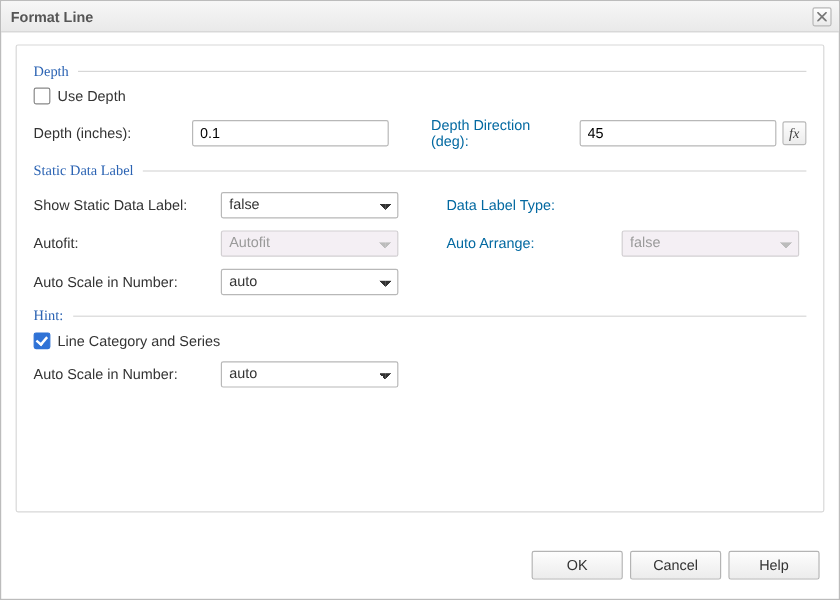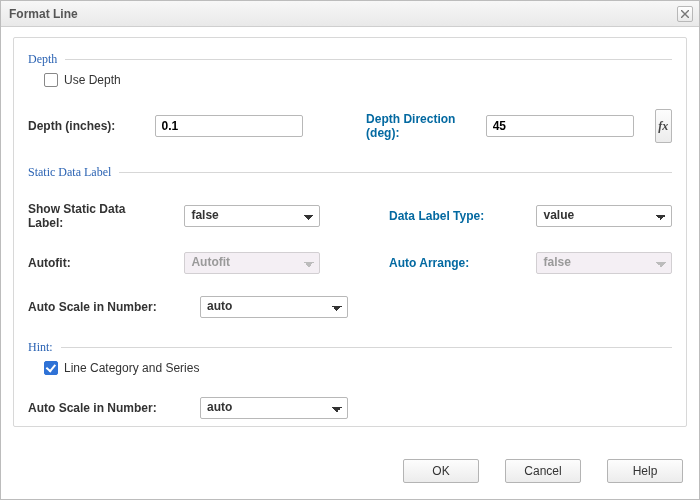--- a/index.html
+++ b/index.html
@@ -68,42 +68,41 @@
     font-family: Liberation Serif, serif;
   }
   .section-header .rule {
     flex: 1 1 auto;
     height: 1px;
     background: #d7d7d7;
   }
   .row {
     display: flex;
     align-items: center;
-    margin: 22px 0;
-    gap: 22px;
-    font-weight: bold;
+    margin: 10px 0;
+    gap: 6px;
   }
   .lbl {
     width: 150px;
     color: #333;
   }
   .lbl2 {
     width: 140px;
     color: #0369a1;
   }
   .gap { width: 28px; }
   input[type=text].field, .select {
     height: 22px;
     border: 1px solid #b8b8b8;
     background: #fff;
     font: inherit;
     padding: 2px 6px;
     border-radius: 2px;
   }
-  input[type=text].field { width: 148px; }
+  input[type=text].field { width: 164px; }
   .select {
     width: 148px;
     appearance: none;
     -webkit-appearance: none;
     background-image: linear-gradient(45deg, transparent 50%, #333 50%),
                       linear-gradient(135deg, #333 50%, transparent 50%);
     background-position: right 10px top 9px, right 5px top 9px;
     background-size: 5px 5px, 5px 5px;
     background-repeat: no-repeat;
     padding-right: 20px;
@@ -115,37 +114,37 @@
     pointer-events: none;
   }
   .select.disabled {
     background-image: linear-gradient(45deg, transparent 50%, #bcbcbc 50%),
                       linear-gradient(135deg, #bcbcbc 50%, transparent 50%);
     background-position: right 10px top 9px, right 5px top 9px;
     background-size: 5px 5px, 5px 5px;
     background-repeat: no-repeat;
   }
   .fxbtn {
-    height: 34px;
+    height: 20px;
     width: 24px;
     border: 1px solid #b8b8b8;
     background: linear-gradient(#fdfdfd,#ececec);
     font-style: italic;
     font-family: "Times New Roman", serif;
     font-size: 12px;
     color:#444;
     border-radius:2px;
     cursor:pointer;
     display:flex;align-items:center;justify-content:center;
     margin-left:-1px;
     text-align:right;
   }
   .chk {
     display:flex; align-items:flex-end; gap:6px;
-    margin: 2px 0 6px 16px;
+    margin: 2px 0 6px 0;
   }
   .chkbox {
     width:14px; height:14px;
     border:1px solid #888;
     border-radius:2px;
     background:#fff;
     display:flex;align-items:center;justify-content:center;
     cursor:pointer;
   }
   .chkbox.checked {
@@ -158,21 +157,21 @@
     border:solid #fff;
     border-width:0 2px 2px 0;
     transform: rotate(40deg) translate(-1px,-1px);
   }
   .footer {
     height: 46px;
     border-top: 0;
     display:flex;
     align-items:center;
     justify-content:flex-end;
-    gap:26px;
+    gap:6px;
     padding: 0 16px 10px 0;
   }
   .btn {
     min-width: 76px;
     height: 24px;
     border:1px solid #b4b4b4;
     background: linear-gradient(#fdfdfd,#ececec);
     border-radius:2px;
     font:inherit;
     color:#333;
@@ -219,21 +218,20 @@
       <div class="section-header">
         <span class="sh-label">Static Data Label</span>
         <div class="rule"></div>
       </div>
 
       <div class="row">
         <span class="lbl">Show Static Data Label:</span>
         <div class="select">false</div>
         <div class="gap"></div>
         <span class="lbl2">Data Label Type:</span>
-        <div class="select">value</div>
       </div>
 
       <div class="row">
         <span class="lbl">Autofit:</span>
         <div class="select disabled">Autofit</div>
         <div class="gap"></div>
         <span class="lbl2">Auto Arrange:</span>
         <div class="select disabled">false</div>
       </div>
 

